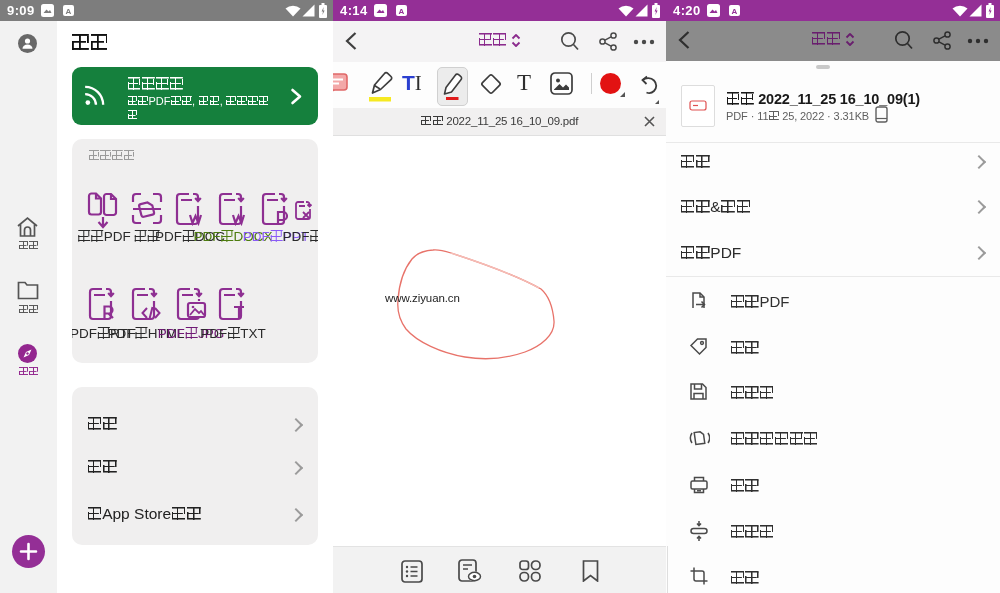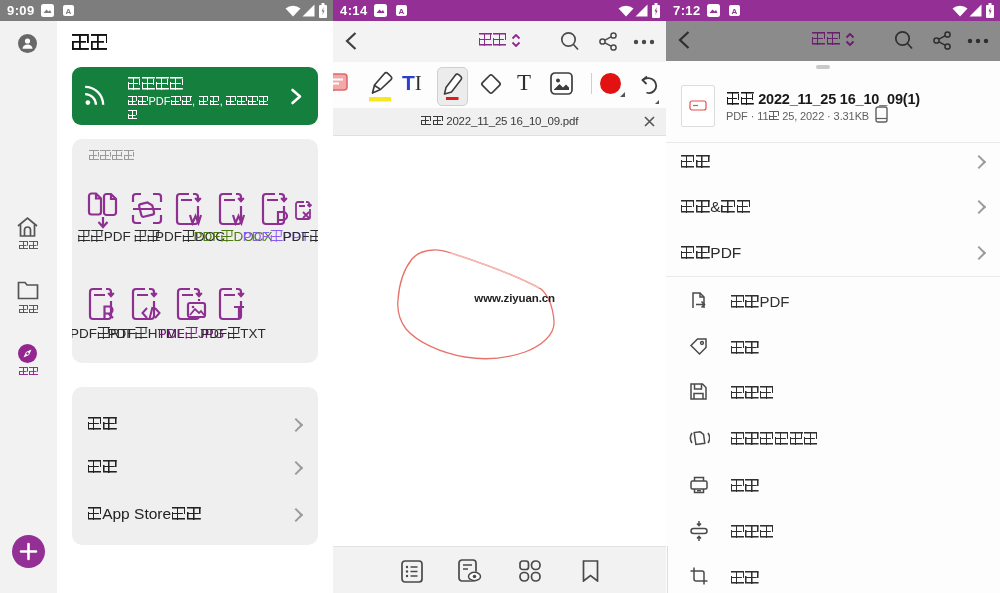--- a/index.html
+++ b/index.html
@@ -285,21 +285,21 @@
   <div class="abs" style="left:0;top:108px;width:333px;height:27px;background:#f1f0f0;border-bottom:1px solid #e0e0e0"></div>
   <div class="abs" style="left:0;top:115px;width:333px;text-align:center;font-size:11.5px;letter-spacing:-0.2px;color:#3a3a3a"><i class="cj"></i><i class="cj"></i> 2022_11_25 16_10_09.pdf</div>
   <svg class="abs" style="left:311px;top:116px" width="11" height="11">
         <path d="M1 1 L10 10 M10 1 L1 10" stroke="#555" stroke-width="1.6"></path>
       </svg>
 
   <svg class="abs" style="left:60px;top:245px" width="170" height="122" viewBox="0 0 170 122" fill="none">
     <path d="M40 5 C45 4.5 50 5.5 58 8 C95 20 128 33 148 44 C156 51 160 64 161 76 C162 90 148 101 132 107 C112 114 90 115 72 112 C48 108 24 97 13 84 C7 76 4 65 5 55 C6 40 11 24 19 14 C24 8 33 5.5 40 5 Z" stroke="#e8736a" stroke-width="1.3"></path>
     <path d="M58 8 C95 20 128 33 146 43" stroke="#f5bcb5" stroke-width="1.6"></path>
   </svg>
-  <div class="abs" style="left:52px;top:292px;width:170px;text-align:right;font-size:11.5px;font-weight:bold;letter-spacing:-0.1px;color:#232323">www.ziyuan.cn</div>
+  <div class="abs" style="left:52px;top:292px;width:170px;text-align:left;font-size:11.5px;font-weight:normal;letter-spacing:-0.1px;color:#232323">www.ziyuan.cn</div>
 
   <div class="abs" style="left:0;top:546px;width:334px;height:47px;background:#f2f2f2;border-top:1px solid #e3e3e3"></div>
   <svg class="abs" style="left:68px;top:560px" width="22" height="23">
         <rect x="1" y="1" width="20" height="21" rx="3" fill="none" stroke="#4a4a4a" stroke-width="1.7"></rect>
         <circle cx="6" cy="7" r="1.2" fill="#4a4a4a"></circle>
         <circle cx="6" cy="11.5" r="1.2" fill="#4a4a4a"></circle>
         <circle cx="6" cy="16" r="1.2" fill="#4a4a4a"></circle>
         <path d="M9.5 7 H16.5 M9.5 11.5 H16.5 M9.5 16 H16.5" stroke="#4a4a4a" stroke-width="1.5"></path>
       </svg>
   <svg class="abs" style="left:125px;top:559px" width="25" height="25">
@@ -315,21 +315,21 @@
         <rect x="1" y="12.5" width="8.5" height="8.5" rx="4" fill="none" stroke="#4a4a4a" stroke-width="1.7"></rect>
         <rect x="12.5" y="12.5" width="8.5" height="8.5" rx="4" fill="none" stroke="#4a4a4a" stroke-width="1.7"></rect>
       </svg>
   <svg class="abs" style="left:249px;top:560px" width="17" height="22">
         <path d="M1.5 1 H15.5 V21 L8.5 15.5 L1.5 21 Z" fill="none" stroke="#4a4a4a" stroke-width="1.7"></path>
       </svg>
 </div>
 
 <div class="panel" style="left:666px;width:334px">
   <div class="sb" style="background:#942f96">
-    <span class="sbt">7:12</span>
+    <span class="sbt">4:20</span>
     <svg class="abs" style="left:41px;top:4px" width="13" height="13">
           <rect width="13" height="13" rx="2.5" fill="#fff"></rect>
           <path d="M2.5 9 L5.5 5.5 L7.5 7.5 L9 6 L10.5 9 Z" fill="#942f96"></path>
         </svg>
     <svg class="abs" style="left:63px;top:5px" width="11" height="11">
           <rect width="11" height="11" rx="2" fill="#fff"></rect>
           <text x="5.5" y="8.8" font-size="8" font-weight="bold" fill="#942f96" text-anchor="middle">A</text>
         </svg>
     <svg class="abs" style="left:286px;top:4px" width="16" height="13">
           <path d="M8 12.5 L0.5 4.5 A12 12 0 0 1 15.5 4.5 Z" fill="#fff"></path>

